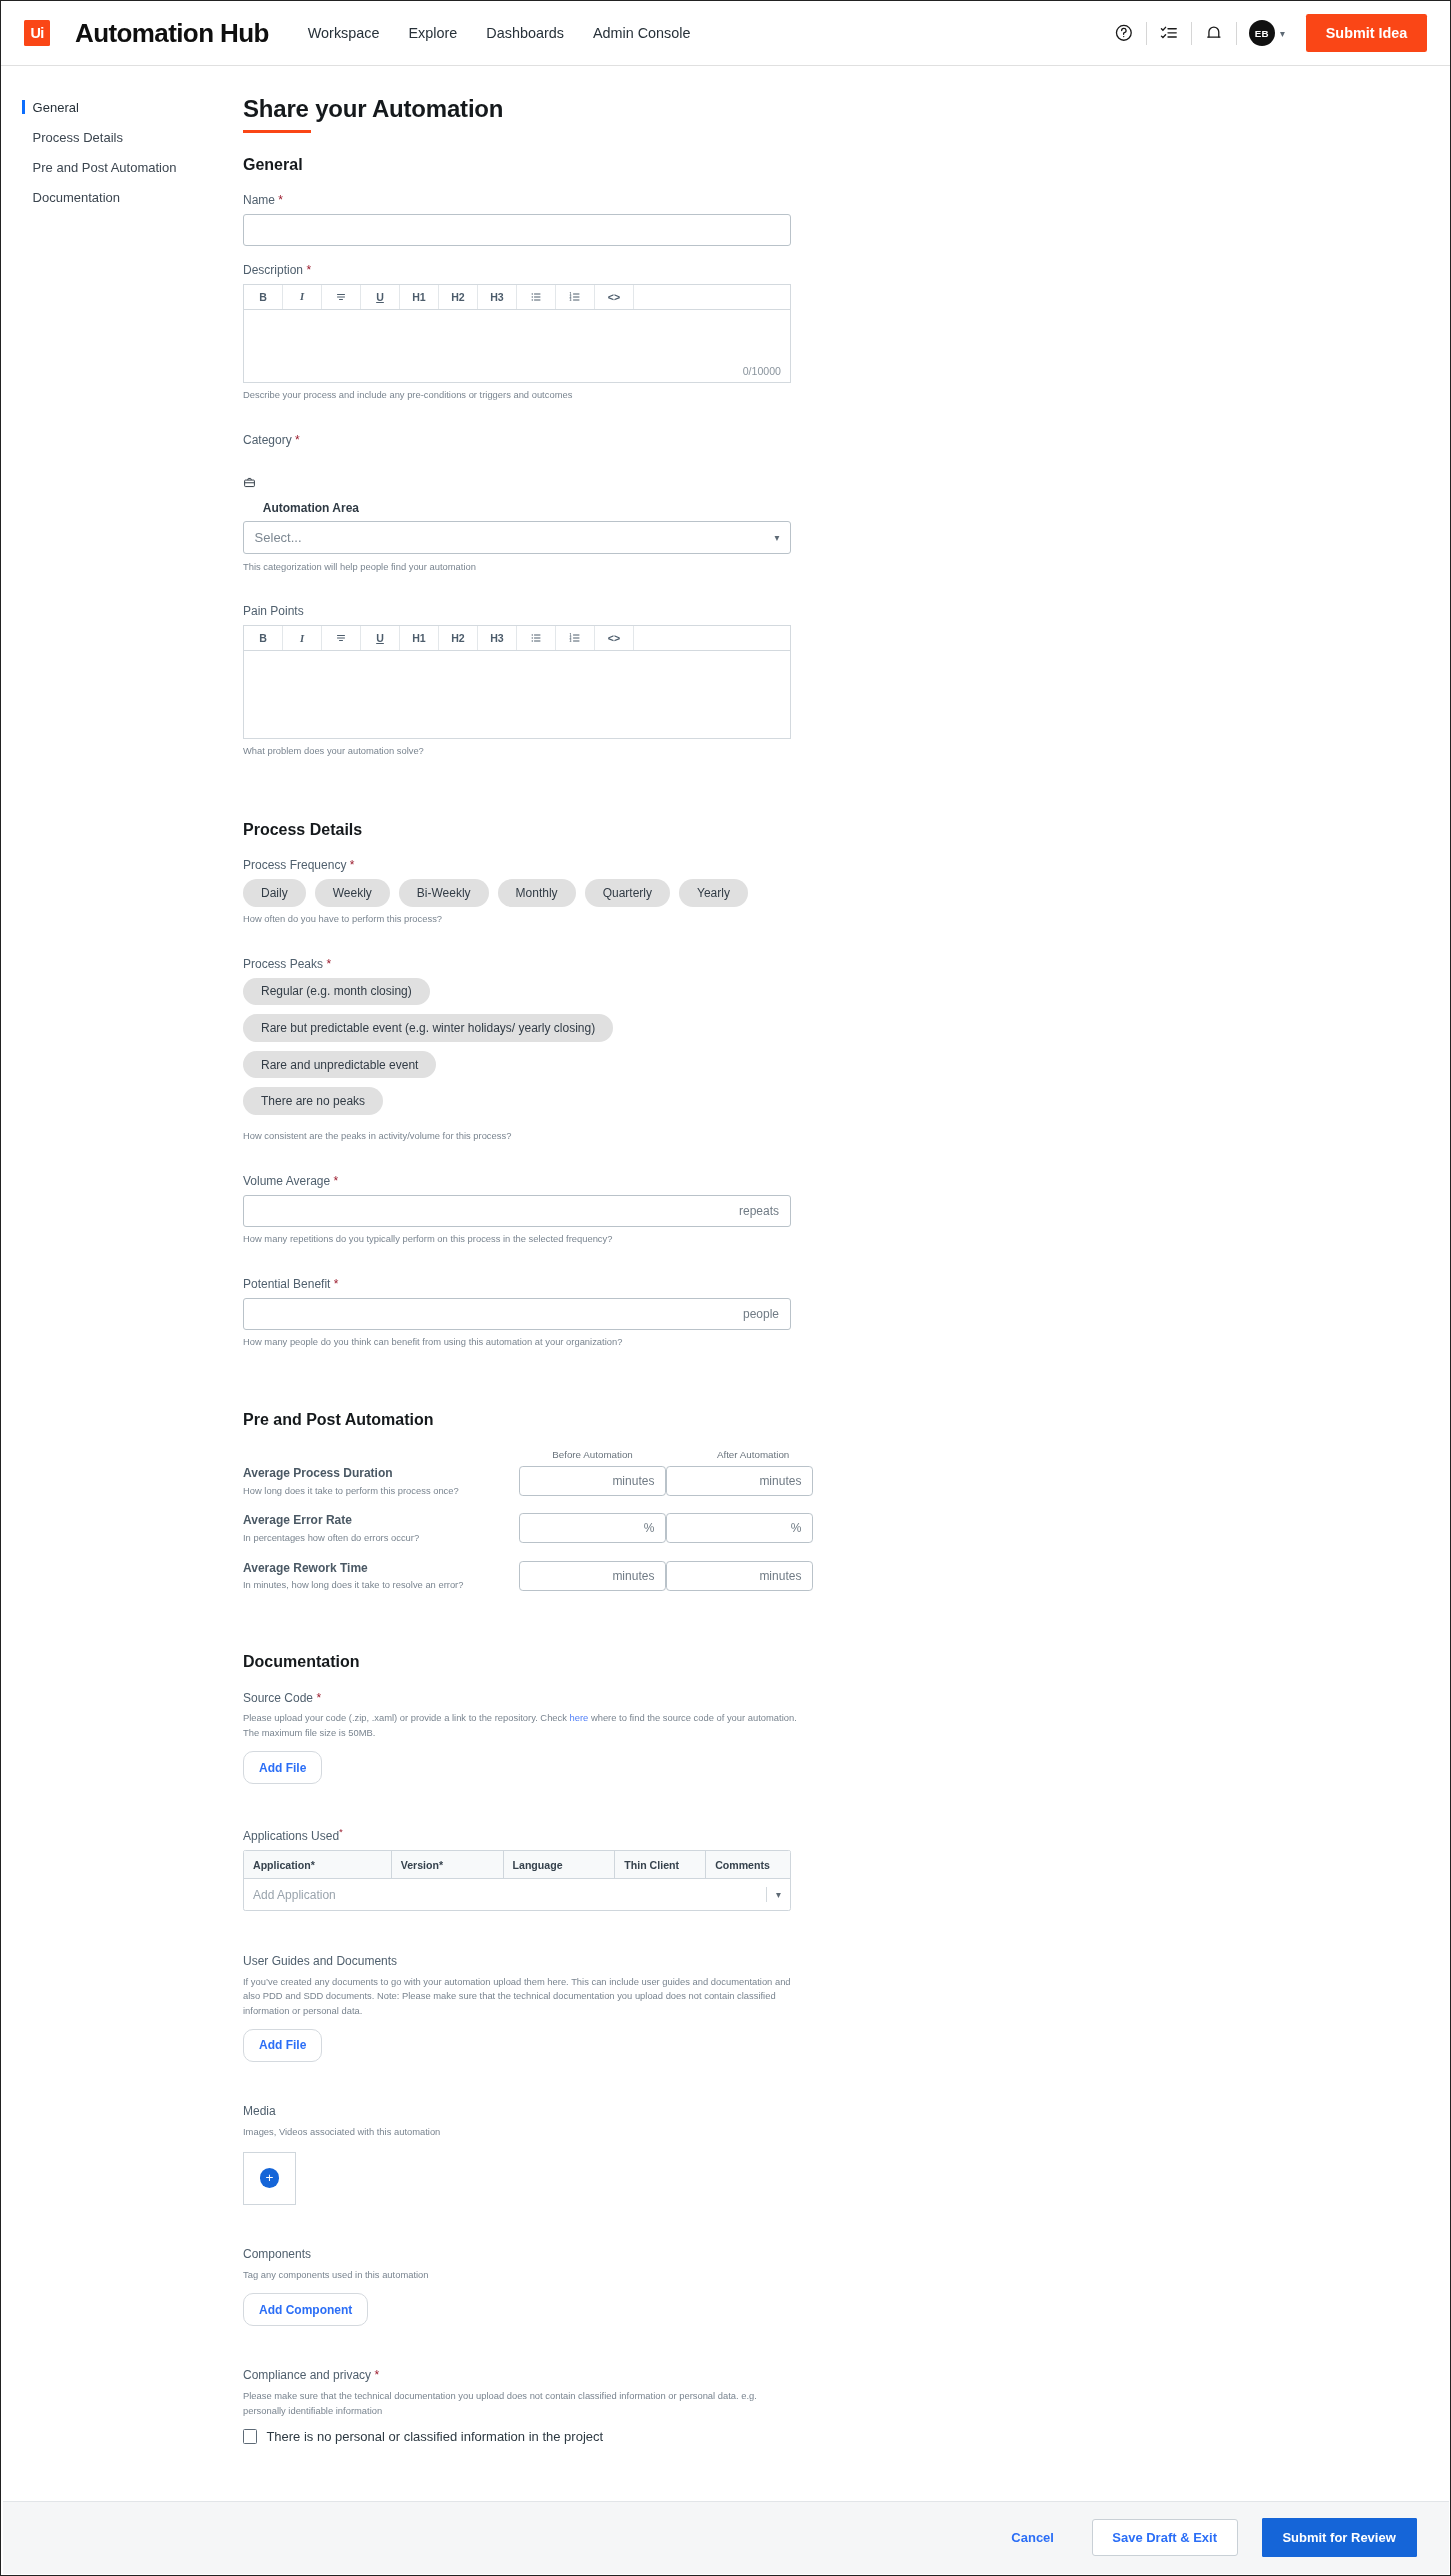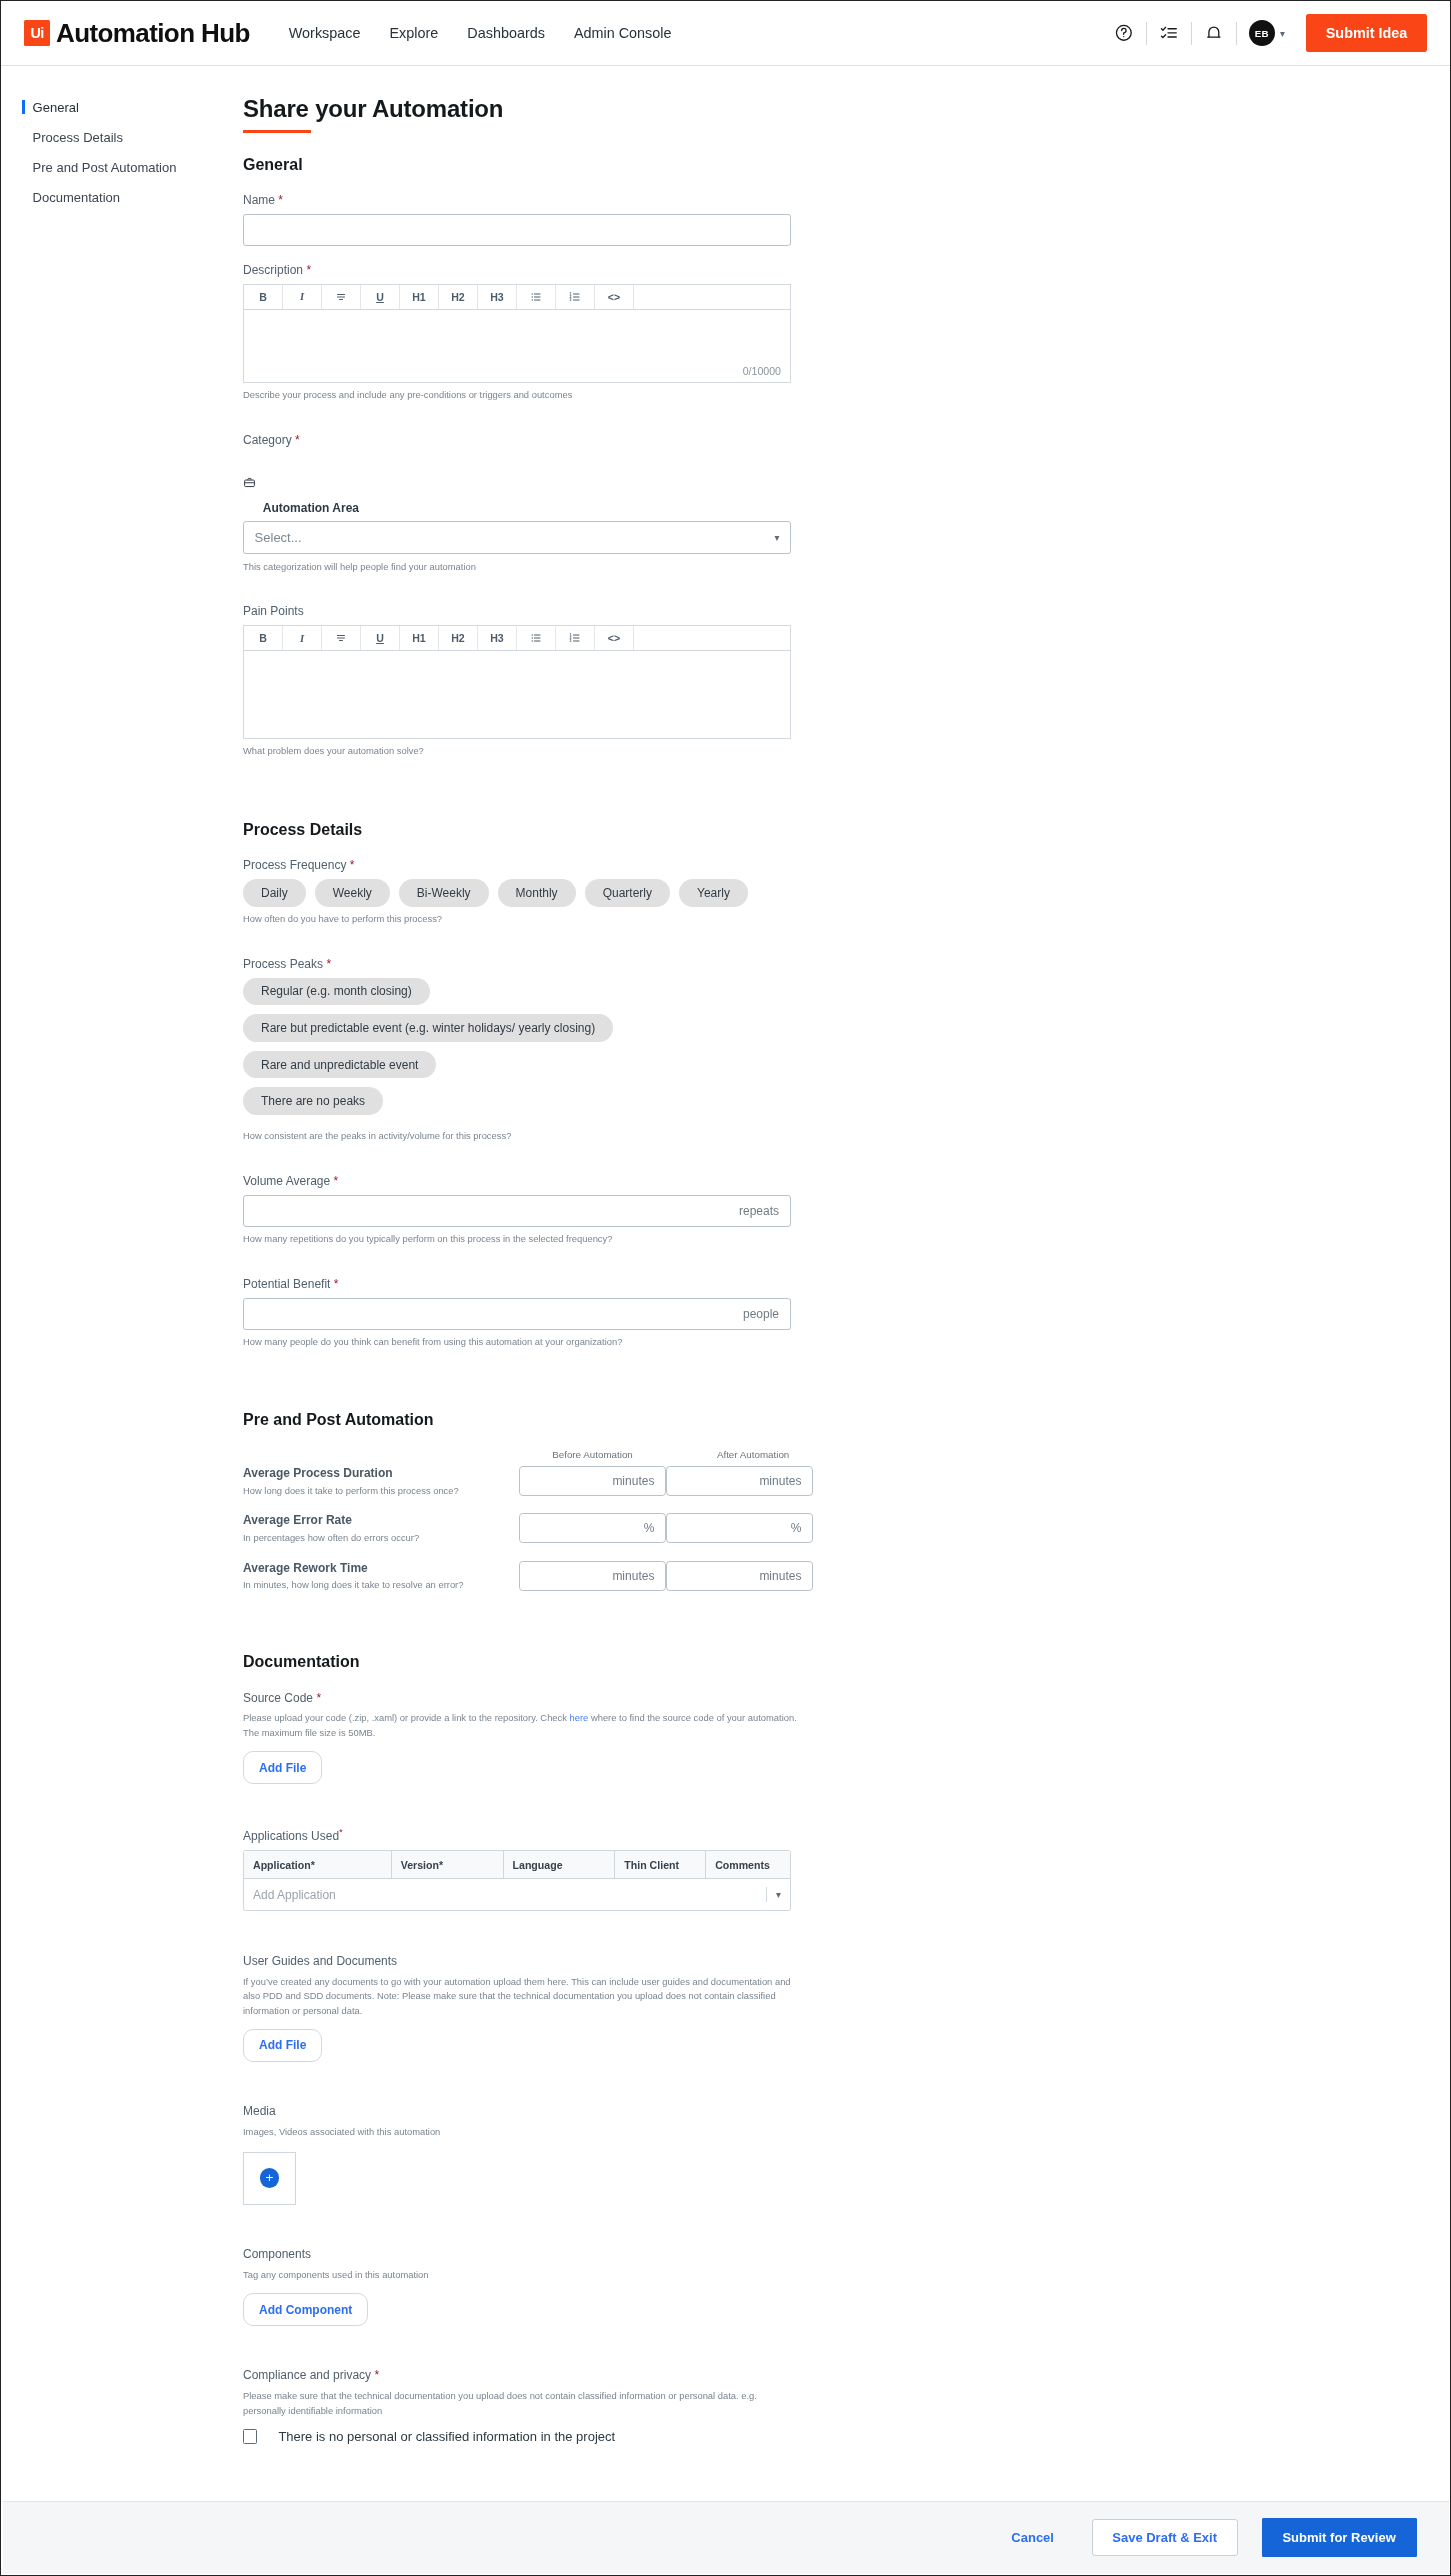--- a/index.html
+++ b/index.html
@@ -19,21 +19,21 @@
 
   
   .topnav {
     height: 65px;
     border-bottom: 0.8px solid #e0e0e0;
     display: flex;
     align-items: center;
     padding: 0 23px 0 23px;
     background: #fff;
   }
-  .brand { display: flex; align-items: center; gap: 6px; }
+  .brand { display: flex; align-items: center; gap: 25px; }
   .brand-mark {
     width: 26px; height: 26px;
     background: #fa4616;
     color: #fff;
     font-weight: bold;
     font-size: 14.4px;
     display: flex; align-items: center; justify-content: center;
     border-radius: 1.5px;
     letter-spacing: -0.8px;
   }
@@ -278,21 +278,21 @@
     display: flex; align-items: center; justify-content: center;
     cursor: pointer; background: #fff;
   }
   .plus-circle {
     width: 19.7px; height: 19.7px; border-radius: 50%;
     background: #1565d8; color: #fff;
     display: flex; align-items: center; justify-content: center;
     font-size: 13.6px; line-height: 1;
   }
 
-  .cb-row { display: flex; align-items: center; gap: 21px; margin-top: 10.6px; }
+  .cb-row { display: flex; align-items: center; gap: 9px; margin-top: 10.6px; }
   .checkbox {
     width: 14.4px; height: 14.4px;
     border: 1.1px solid #5d6a76; border-radius: 1.5px;
     background: #fff; cursor: pointer;
   }
   .cb-label { font-size: 13px; color: #2d3942; }
 
   
   .footer {
     position: absolute;

